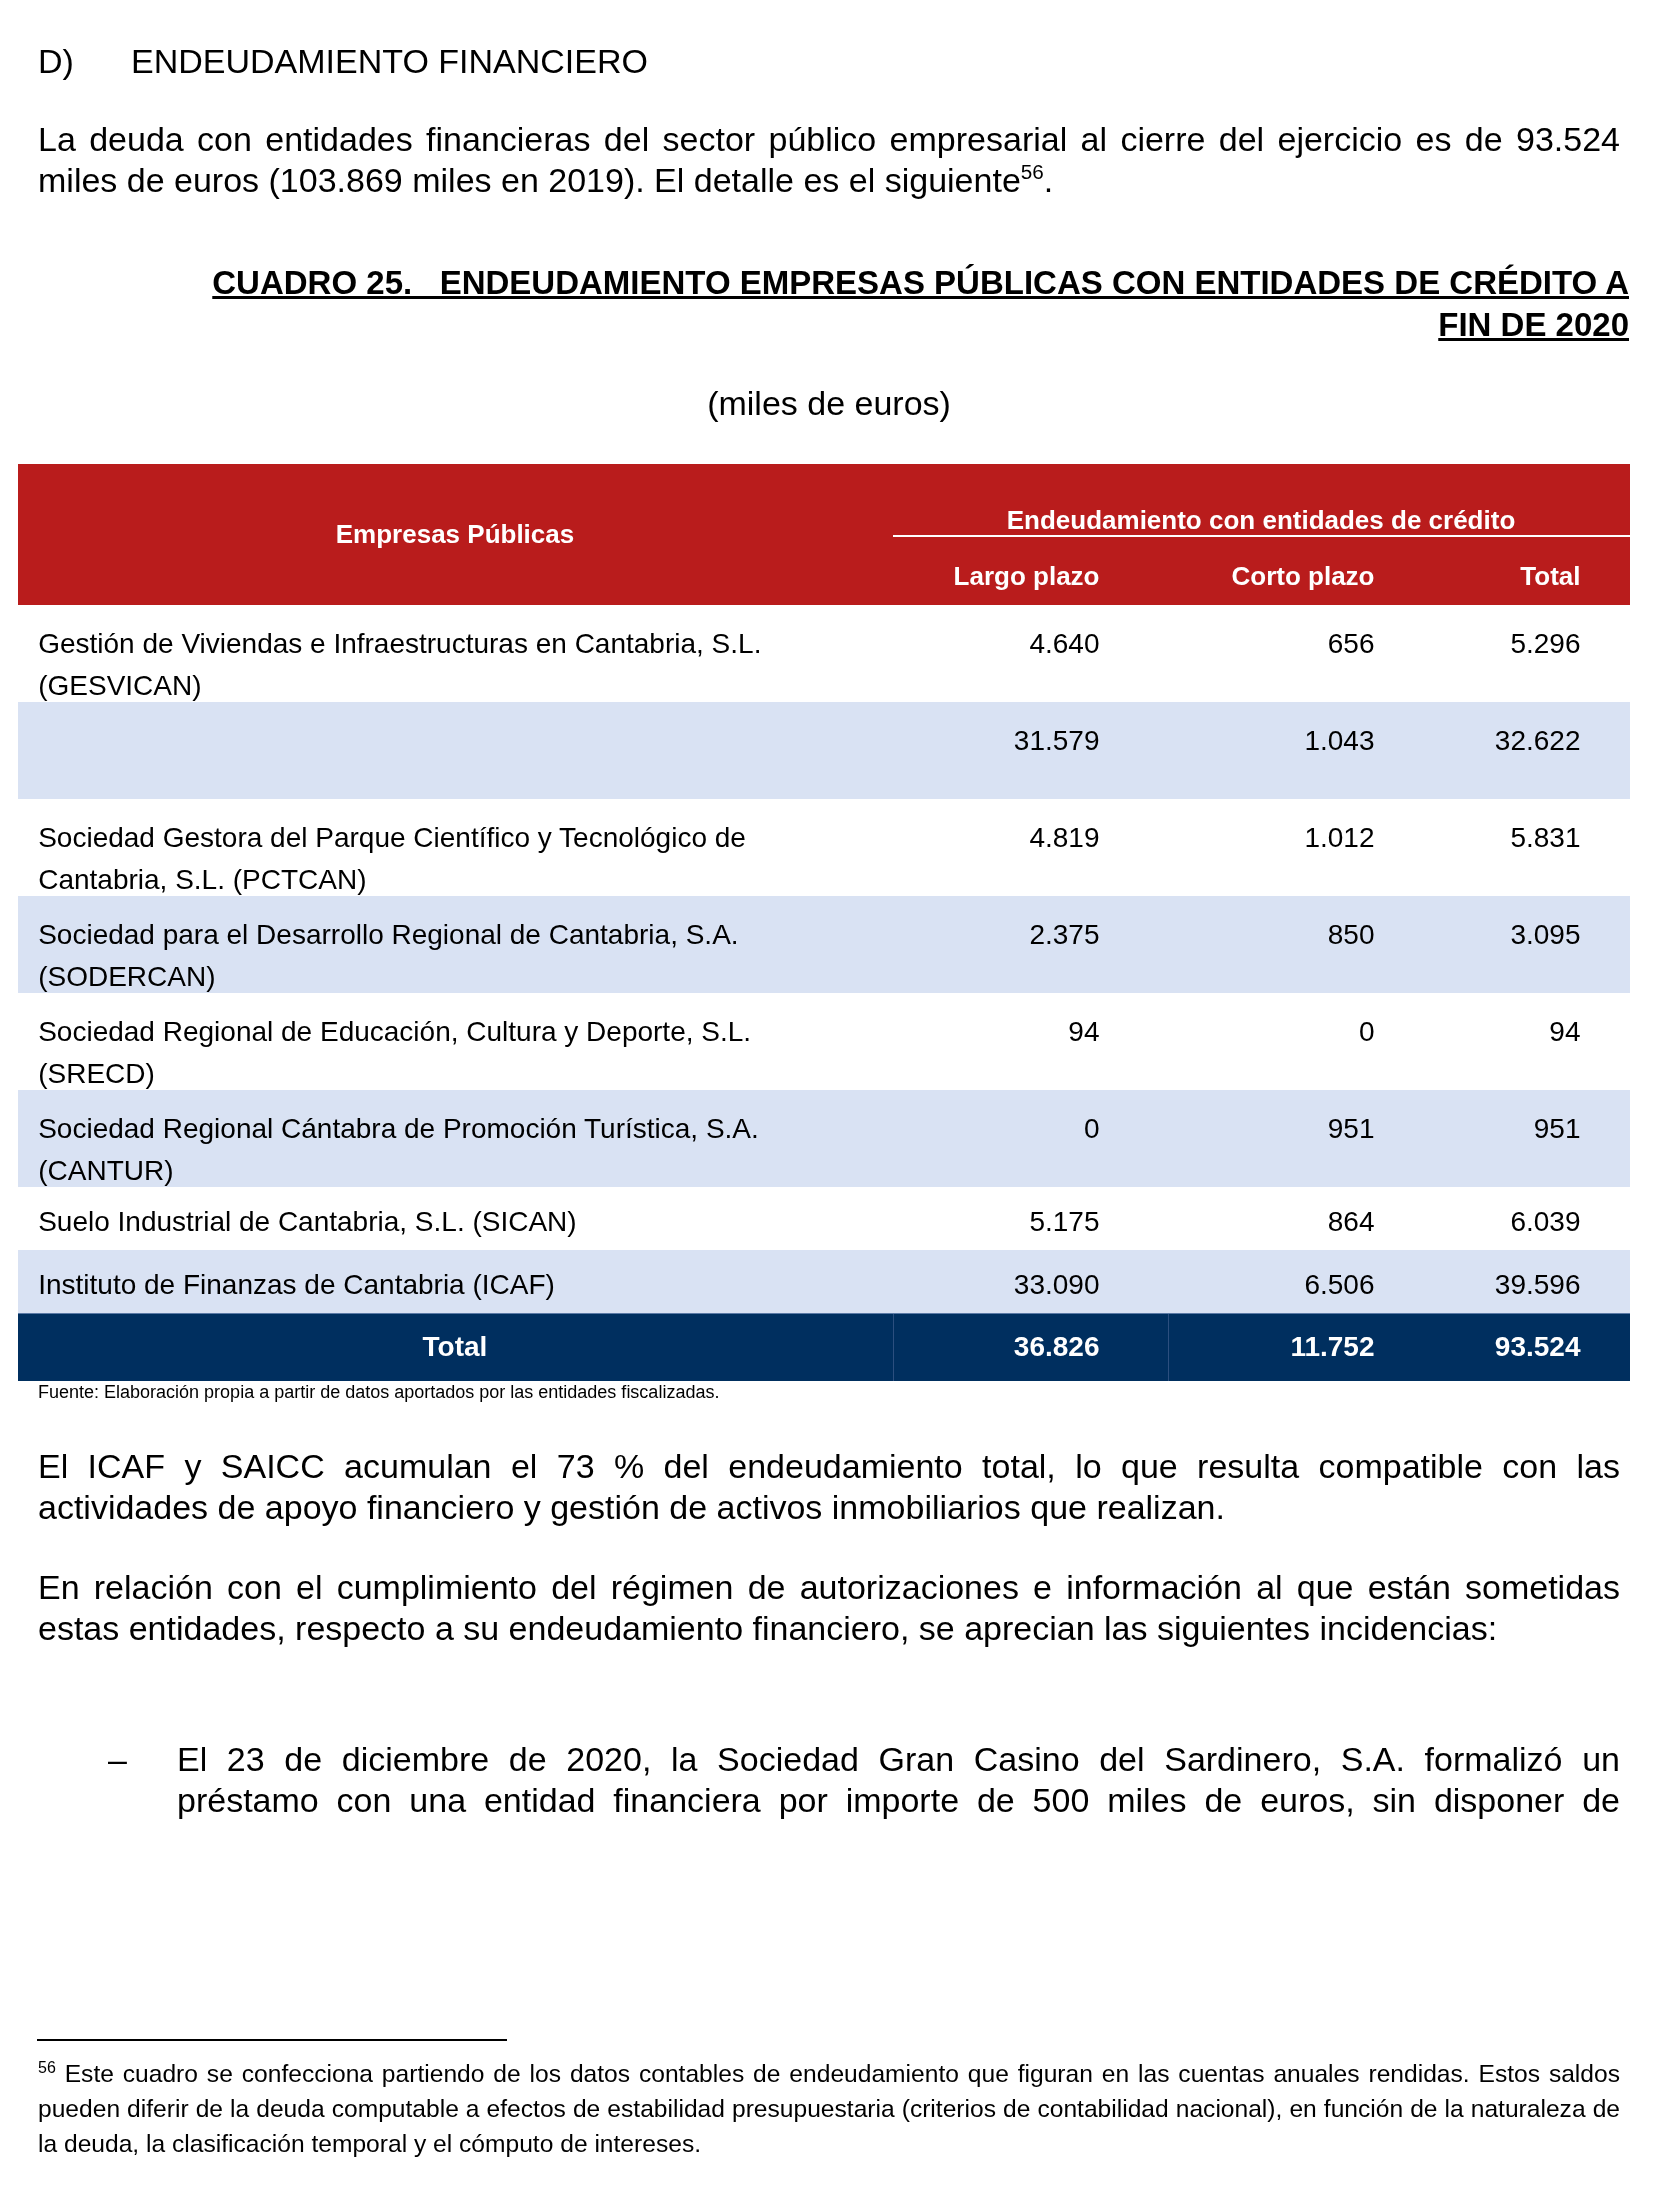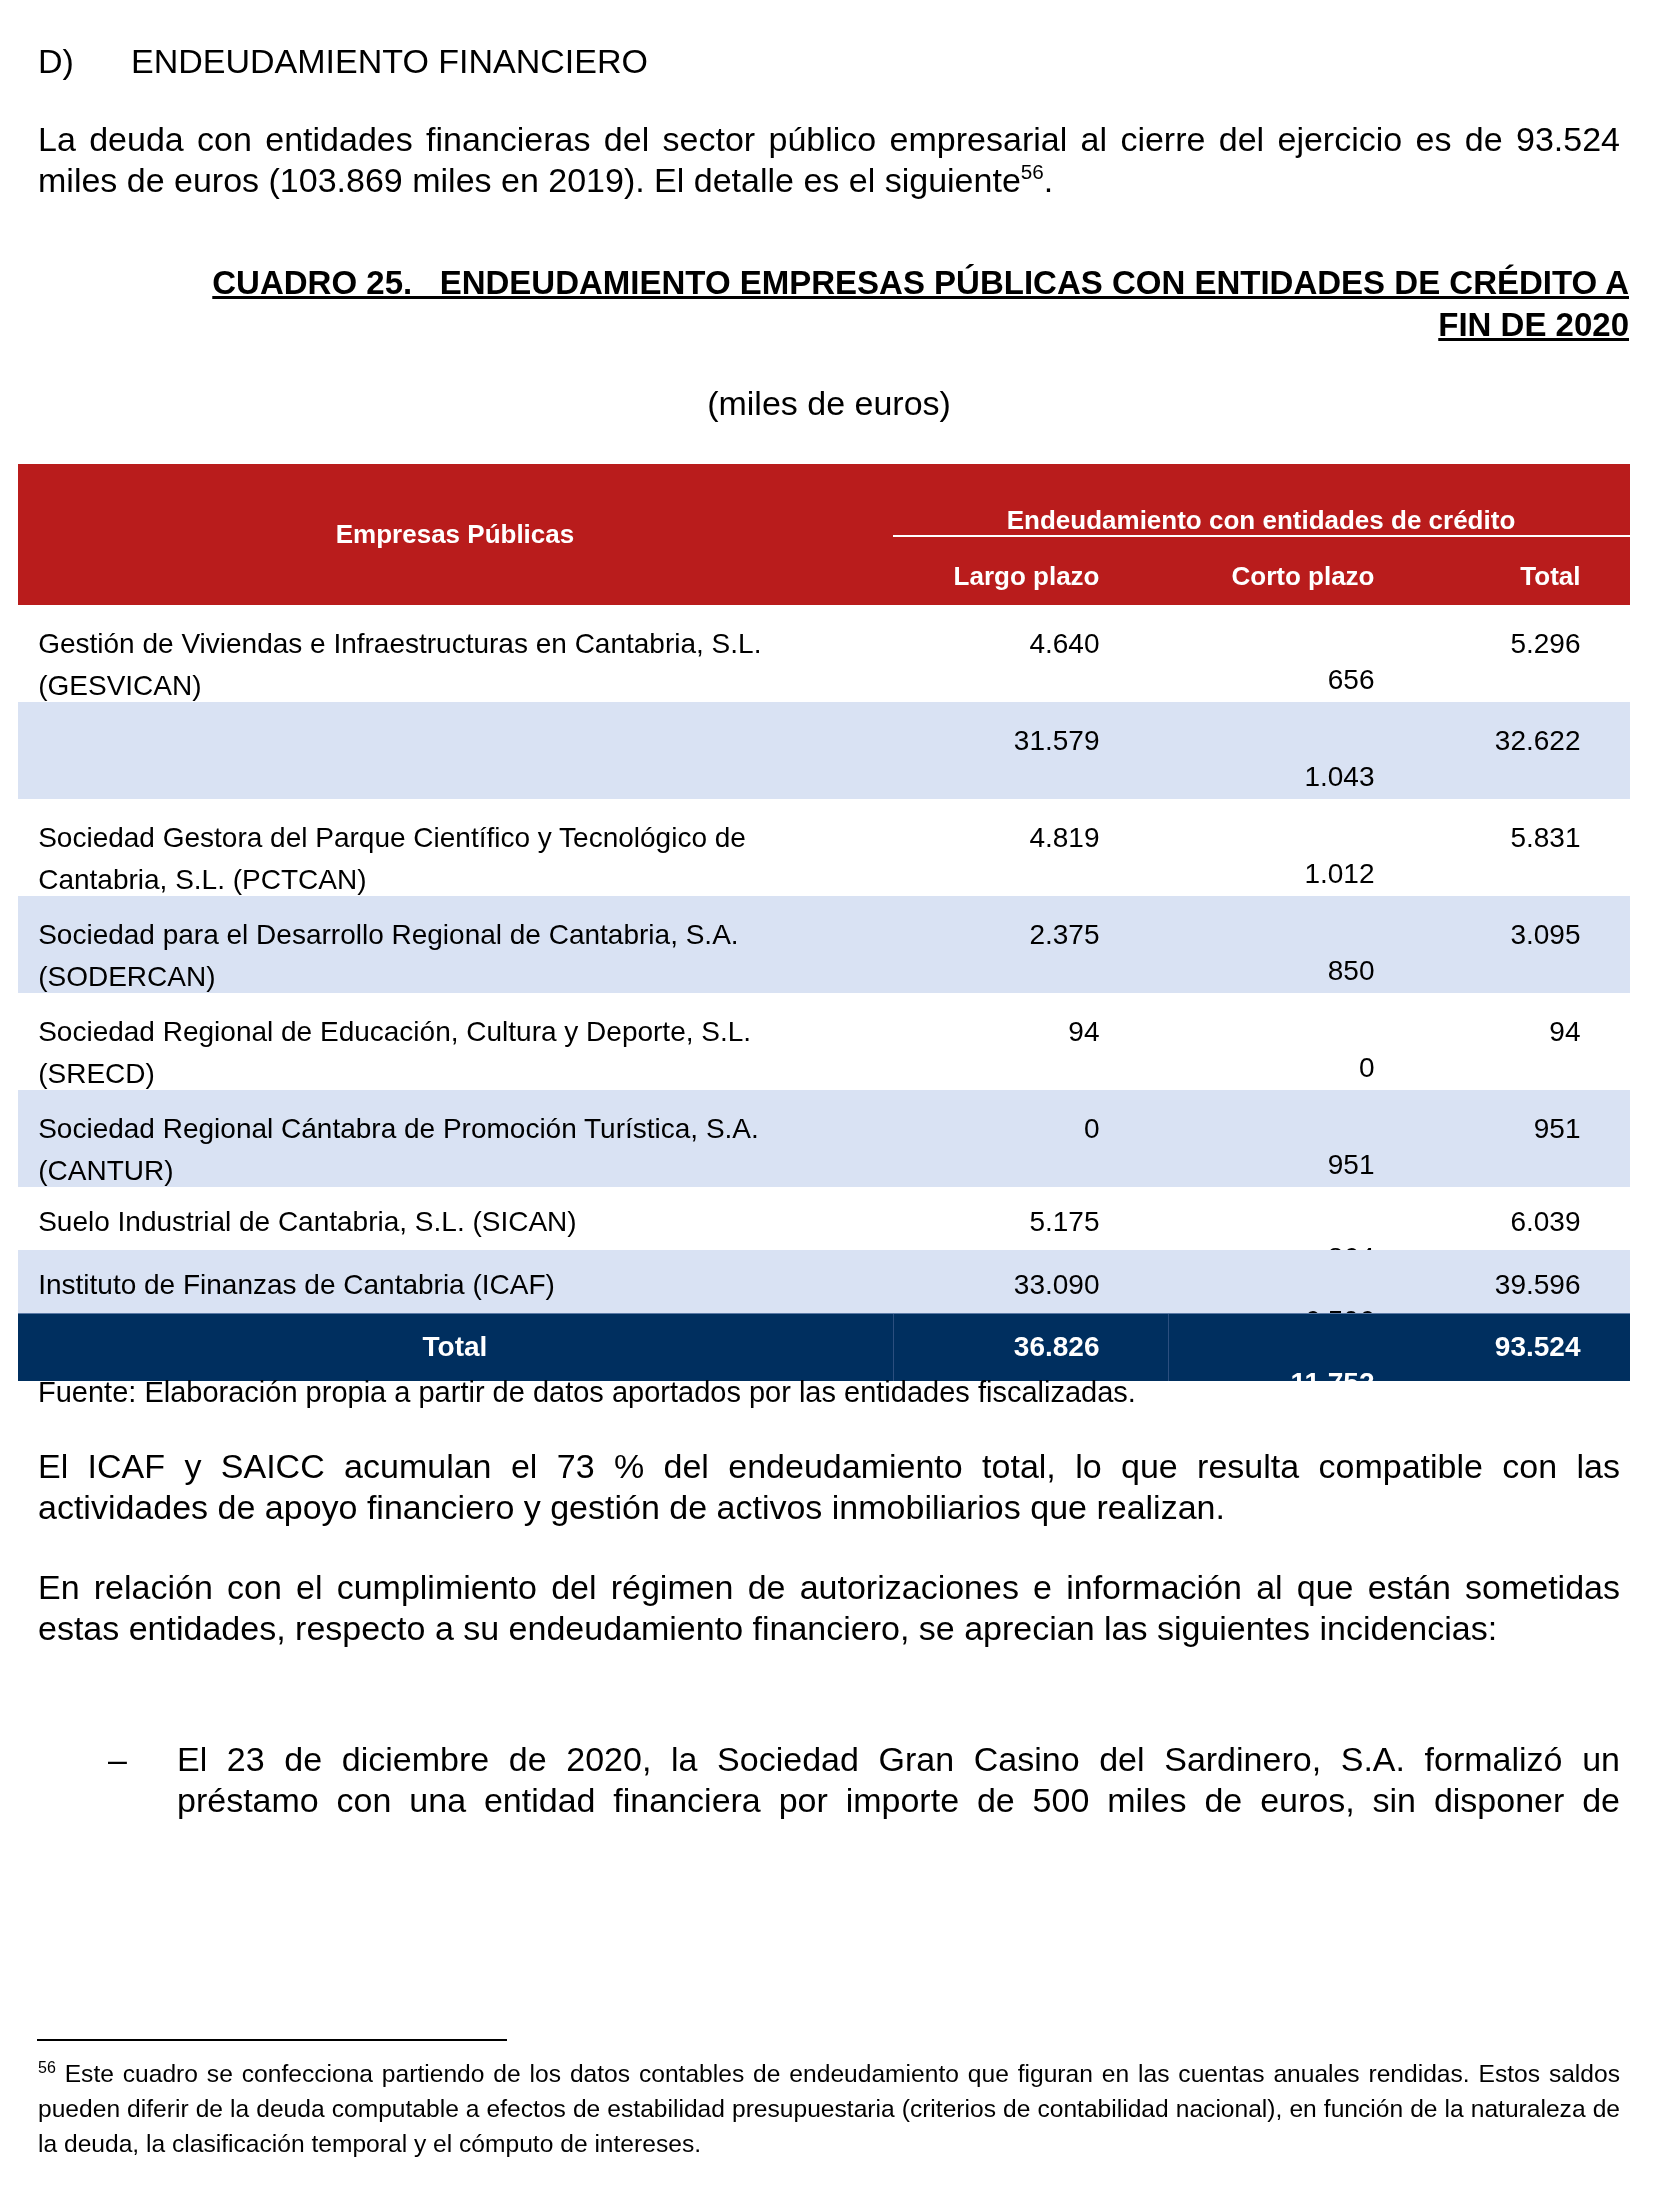--- a/index.html
+++ b/index.html
@@ -28,29 +28,29 @@
 
   .row { position: relative; width: 1612px; font-size: 28px; line-height: 42px; }
   .row.two { height: 97px; }
   .row.one { height: 63px; }
   .row.shade { background: #D9E2F3; }
   .row .name { position: absolute; left: 20.7px; top: 17.5px; width: 826px; }
   .row.one .name { top: 14.3px; }
   .row .num { position: absolute; top: 17.5px; text-align: right; }
   .row.one .num { top: 14.3px; }
   .num.c1 { left: 875px; width: 207px; }
-  .num.c2 { left: 1150px; width: 207px; margin-top: 36px; }
+  .num.c2 { left: 1150px; width: 207px; }
   .num.c3 { left: 1428px; width: 135px; }
 
   .total { position: relative; height: 67px; background: #002F5F; color: #fff; font-weight: bold; font-size: 28px; line-height: 34px; border-top: 0.8px solid #5b7aa6; }
   .total .label { position: absolute; left: 0; width: 875px; top: 16px; text-align: center; }
   .total .num { position: absolute; top: 16px; text-align: right; }
   .total .vsep { position: absolute; top: 0; bottom: 0; width: 0.8px; background: #2c4f7f; }
 
-  .source { left: 38px; top: 1377px; font-size: 29px; line-height: 30px; white-space: nowrap; }
+  .source { left: 38px; top: 1377px; font-size: 18px; line-height: 30px; white-space: nowrap; }
 
   .bullet-dash { left: 108px; top: 1739px; font-size: 34px; line-height: 41px; }
   .bullet-text { left: 177px; width: 1443px; top: 1739px; font-size: 34px; line-height: 41px; text-align: justify; }
 
   .fn-rule { left: 37px; top: 2039px; width: 470px; height: 2.4px; background: #000; }
   .footnote { left: 38px; width: 1582px; top: 2056px; font-size: 24.6px; line-height: 35px; text-align: justify; }
   .footnote sup { font-size: 16px; line-height: 0; vertical-align: 9.5px; }
   .justify-last { text-align-last: justify; }
 </style>
 </head>

